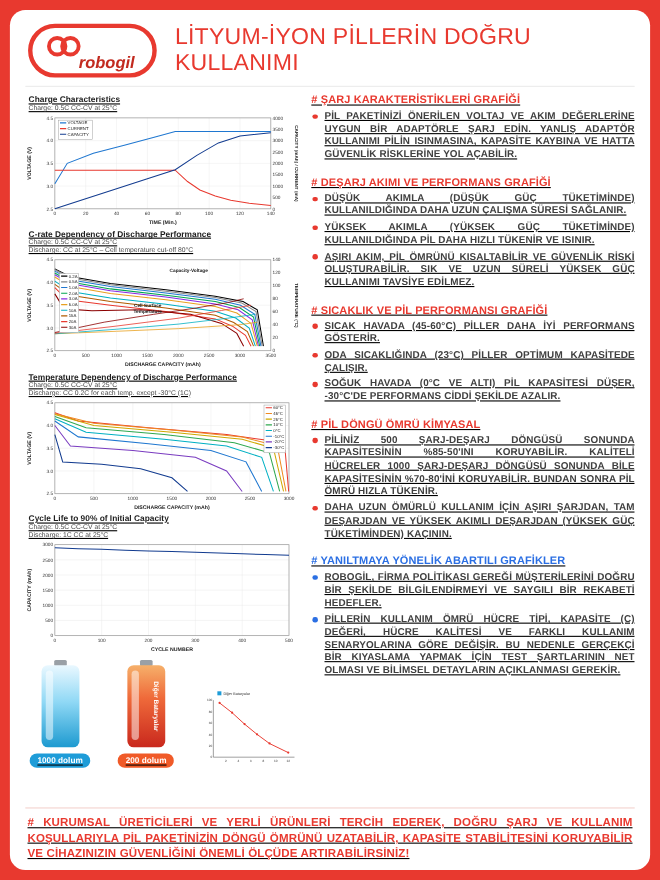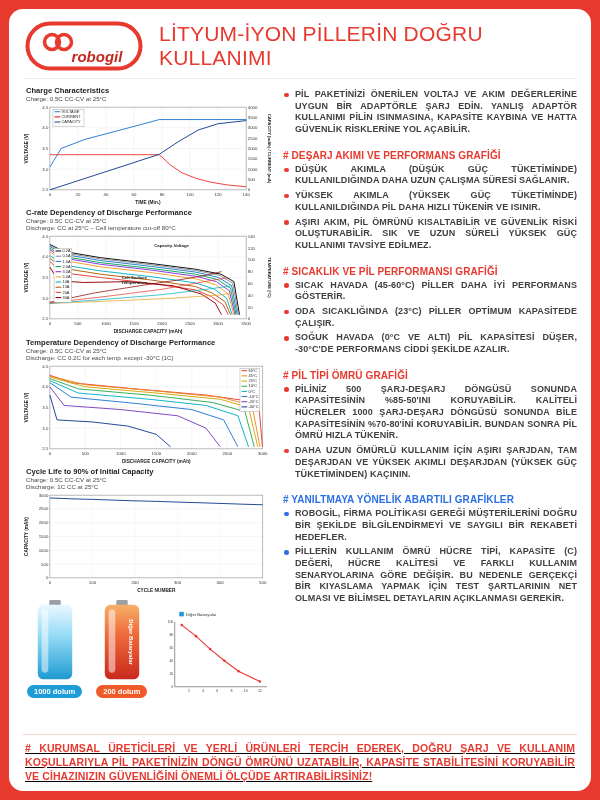--- a/index.html
+++ b/index.html
@@ -3,35 +3,35 @@
 <meta charset="utf-8">
 <style>
   *{box-sizing:border-box;margin:0;padding:0;}
   html,body{width:600px;height:800px;}
   body{background:#e8392f;font-family:"Liberation Sans","DejaVu Sans",sans-serif;position:relative;}
   .frame{position:absolute;inset:0;background:#e8392f;padding:9px;}
   .card{background:#fff;border-radius:14px;width:100%;height:100%;padding:8px 14px 6px;display:flex;flex-direction:column;overflow:hidden;}
   header{display:flex;align-items:center;gap:16px;padding:4px 2px 7px;border-bottom:1px solid #ececec;flex:0 0 auto;}
   .logo-svg{flex:0 0 auto;display:block;}
   h1{color:#e8392f;font-size:21px;line-height:1.12;font-weight:400;max-width:430px;letter-spacing:.2px;}
-  .main{display:flex;gap:12px;flex:1 1 auto;padding-top:7px;overflow:hidden;}
+  .main{display:flex;gap:12px;flex:1 1 auto;padding-top:7px;overflow:hidden;text-decoration:underline;}
   .col-charts{flex:0 0 248px;width:248px;display:flex;flex-direction:column;}
   .col-text{flex:1 1 auto;display:flex;flex-direction:column;}
   .chart-block{margin-bottom:3px;}
   .c-title{font-size:7.6px;font-weight:700;color:#1d1d1d;margin-left:3px;}
   .c-sub{font-size:6.2px;color:#4a4a4a;margin-left:3px;}
   .chart-block svg{display:block;width:100%;}
   .sec{margin-bottom:11px;}
   .sec h2{font-size:10px;font-weight:800;margin-bottom:3px;letter-spacing:.1px;}
   .sec ul{list-style:none;}
   .sec li{position:relative;padding-left:12px;margin:3px 0;font-weight:700;font-size:9px;line-height:1.3;color:#3f3f3f;text-align:justify;letter-spacing:.1px;}
   .sec li::before{content:'';position:absolute;left:1px;top:3.8px;width:4.5px;height:4.5px;border-radius:50%;background:var(--bcol,#e8392f);}
   footer{flex:0 0 auto;border-top:1px solid #f3d2cd;padding:6px 2px 2px;text-decoration:underline;}
   footer p{color:#e8392f;font-weight:800;font-size:10.5px;line-height:1.34;text-align:justify;letter-spacing:.1px;}
-  .batteries{display:flex;align-items:flex-end;gap:14px;margin-top:3px;padding-left:4px;}
+  .batteries{display:flex;align-items:flex-end;gap:25px;margin-top:3px;padding-left:4px;}
   .bat{display:flex;flex-direction:column;align-items:center;}
   .badge{color:#fff;font-weight:700;font-size:7.5px;border-radius:9px;padding:2px 7px;text-align:center;margin-top:3px;white-space:nowrap;}
 </style>
 </head>
 <body>
 
 <div class="frame">
   <div class="card">
 
     <header>
@@ -334,20 +334,21 @@
               <circle cx="38.30769230769231" cy="28.619999999999997" r="1.4" fill="#e8392f"></circle>
               <circle cx="53.84615384615385" cy="42.82" r="1.4" fill="#e8392f"></circle>
               <circle cx="69.38461538461539" cy="55.599999999999994" r="1.4" fill="#e8392f"></circle>
               <circle cx="84.92307692307692" cy="66.96000000000001" r="1.4" fill="#e8392f"></circle>
               <circle cx="108.23076923076924" cy="78.32" r="1.4" fill="#e8392f"></circle>
             </svg>
           </div>
         </div>
       <div class="col-text" id="sections">
           <section class="sec">
+            <h2 style="color: rgb(232, 57, 47);"># ŞARJ KARAKTERİSTİKLERİ GRAFİĞİ</h2>
             <ul>
               <li style="--bcol: #e8392f;">PİL PAKETİNİZİ ÖNERİLEN VOLTAJ VE AKIM DEĞERLERİNE UYGUN BİR ADAPTÖRLE ŞARJ EDİN. YANLIŞ ADAPTÖR KULLANIMI PİLİN ISINMASINA, KAPASİTE KAYBINA VE HATTA GÜVENLİK RİSKLERİNE YOL AÇABİLİR.</li>
             </ul>
           </section>
           <section class="sec">
             <h2 style="color: rgb(232, 57, 47);"># DEŞARJ AKIMI VE PERFORMANS GRAFİĞİ</h2>
             <ul>
               <li style="--bcol: #e8392f;">DÜŞÜK AKIMLA (DÜŞÜK GÜÇ TÜKETİMİNDE) KULLANILDIĞINDA DAHA UZUN ÇALIŞMA SÜRESİ SAĞLANIR.</li>
               <li style="--bcol: #e8392f;">YÜKSEK AKIMLA (YÜKSEK GÜÇ TÜKETİMİNDE) KULLANILDIĞINDA PİL DAHA HIZLI TÜKENİR VE ISINIR.</li>
               <li style="--bcol: #e8392f;">AŞIRI AKIM, PİL ÖMRÜNÜ KISALTABİLİR VE GÜVENLİK RİSKİ OLUŞTURABİLİR. SIK VE UZUN SÜRELİ YÜKSEK GÜÇ KULLANIMI TAVSİYE EDİLMEZ.</li>
@@ -355,21 +356,21 @@
           </section>
           <section class="sec">
             <h2 style="color: rgb(232, 57, 47);"># SICAKLIK VE PİL PERFORMANSI GRAFİĞİ</h2>
             <ul>
               <li style="--bcol: #e8392f;">SICAK HAVADA (45-60°C) PİLLER DAHA İYİ PERFORMANS GÖSTERİR.</li>
               <li style="--bcol: #e8392f;">ODA SICAKLIĞINDA (23°C) PİLLER OPTİMUM KAPASİTEDE ÇALIŞIR.</li>
               <li style="--bcol: #e8392f;">SOĞUK HAVADA (0°C VE ALTI) PİL KAPASİTESİ DÜŞER, -30°C'DE PERFORMANS CİDDİ ŞEKİLDE AZALIR.</li>
             </ul>
           </section>
           <section class="sec">
-            <h2 style="color: rgb(232, 57, 47);"># PİL TİPİ ÖMRÜ GRAFİĞİ</h2>
+            <h2 style="color: rgb(232, 57, 47);"># PİL DÖNGÜ ÖMRÜ KİMYASAL</h2>
             <ul>
               <li style="--bcol: #e8392f;">PİLİNİZ 500 ŞARJ-DEŞARJ DÖNGÜSÜ SONUNDA KAPASİTESİNİN %85-50'INI KORUYABİLİR. KALİTELİ HÜCRELER 1000 ŞARJ-DEŞARJ DÖNGÜSÜ SONUNDA BİLE KAPASİTESİNİN %70-80'İNİ KORUYABİLİR. BUNDAN SONRA PİL ÖMRÜ HIZLA TÜKENİR.</li>
               <li style="--bcol: #e8392f;">DAHA UZUN ÖMÜRLÜ KULLANIM İÇİN AŞIRI ŞARJDAN, TAM DEŞARJDAN VE YÜKSEK AKIMLI DEŞARJDAN (YÜKSEK GÜÇ TÜKETİMİNDEN) KAÇININ.</li>
             </ul>
           </section>
           <section class="sec">
             <h2 style="color: rgb(43, 111, 227);"># YANILTMAYA YÖNELİK ABARTILI GRAFİKLER</h2>
             <ul>
               <li style="--bcol: #2b6fe3;">ROBOGİL, FİRMA POLİTİKASI GEREĞİ MÜŞTERİLERİNİ DOĞRU BİR ŞEKİLDE BİLGİLENDİRMEYİ VE SAYGILI BİR REKABETİ HEDEFLER.</li>
               <li style="--bcol: #2b6fe3;">PİLLERİN KULLANIM ÖMRÜ HÜCRE TİPİ, KAPASİTE (C) DEĞERİ, HÜCRE KALİTESİ VE FARKLI KULLANIM SENARYOLARINA GÖRE DEĞİŞİR. BU NEDENLE GERÇEKÇİ BİR KIYASLAMA YAPMAK İÇİN TEST ŞARTLARININ NET OLMASI VE BİLİMSEL DETAYLARIN AÇIKLANMASI GEREKİR.</li>

